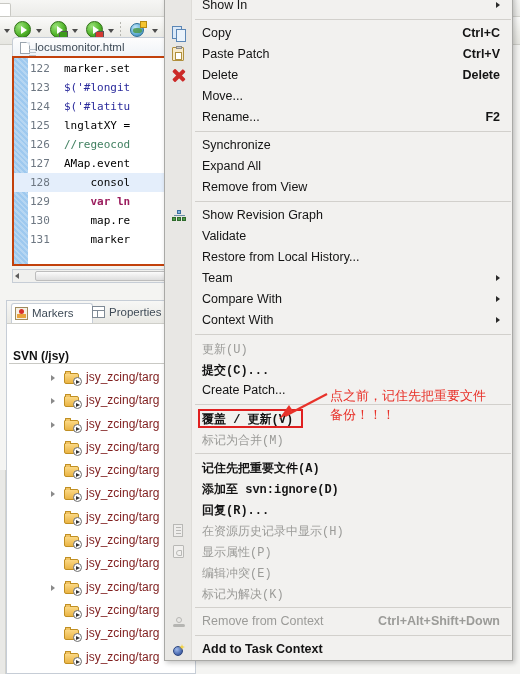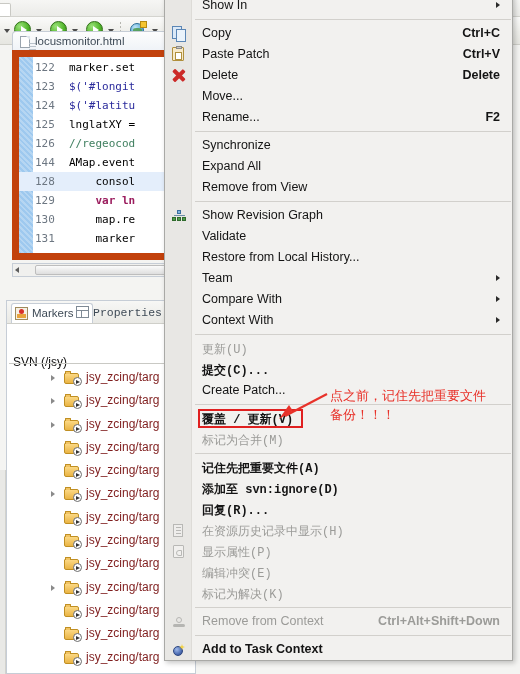--- a/index.html
+++ b/index.html
@@ -44,33 +44,33 @@
   .ico-globe{width:18px;height:17px;position:relative;}
   .ico-globe .gl{position:absolute;left:1px;top:2px;width:14px;height:14px;border-radius:50%;
       background:radial-gradient(circle at 35% 28%,#bfe4f6 0%,#6fb6dd 50%,#2f7fae 100%);
       border:1px solid #2a6d96;box-sizing:border-box;}
   .ico-globe .gl:before{content:"";position:absolute;left:2px;top:4px;width:9px;height:5px;
       background:#4f9b4a;border-radius:40%;opacity:.85;}
   .ico-globe .spark{position:absolute;right:0;top:0;width:7px;height:7px;
       background:#f4c430;border:1px solid #b58a10;box-sizing:border-box;}
 
   
-  .editor-wrap{position:absolute;left:6px;top:31px;width:190px;height:261px;}
+  .editor-wrap{position:absolute;left:6px;top:37px;width:190px;height:261px;}
   .etab{position:absolute;left:6px;top:0;width:154px;height:20px;
       background:linear-gradient(to bottom,#fdfdfd 0%,#eef2f7 100%);
       border:1px solid #c6cdd6;border-bottom:none;border-radius:4px 4px 0 0;}
   .etab .ficon{position:absolute;left:7px;top:4px;width:10px;height:12px;background:#ffffff;
       border:1px solid #9aa4ae;box-sizing:border-box;}
   .etab .ficon:after{content:"";position:absolute;right:-1px;top:-1px;
       border-top:4px solid #dfe5ec;border-left:4px solid transparent;}
   .etab .fold{position:absolute;left:8px;top:6px;width:7px;height:1px;background:#b9c2cb;box-shadow:0 3px 0 #b9c2cb,0 6px 0 #b9c2cb;}
   .etab .tlabel{position:absolute;left:22px;top:3px;font-size:11.5px;color:#3f4b57;white-space:nowrap;}
 
   .code{position:absolute;left:6px;top:19px;width:182px;height:210px;background:#ffffff;
-      border:7px solid #c2410c;box-sizing:border-box;overflow:hidden;padding-left:28px;}
+      border:2px solid #c2410c;box-sizing:border-box;overflow:hidden;padding-left:28px;}
   .gutter-marker{position:absolute;left:0;top:0;width:14px;height:100%;
       background:repeating-linear-gradient(45deg,#9ec9ef 0 2px,#b6d6f2 2px 4px);}
   .codelines{position:absolute;left:0;top:1px;width:100%;
       font-family:"DejaVu Sans Mono","Liberation Mono",monospace;font-size:11px;line-height:19px;}
   .cl{position:relative;height:19px;white-space:pre;}
   .cl.hl{background:#e4eefb;}
   .ln{position:absolute;left:16px;color:#6d7782;}
   .ct{position:absolute;left:50px;color:#000000;}
   .k-str{color:#2a2a9c;}
   .k-com{color:#3f7f5f;}
@@ -93,21 +93,21 @@
   .bv-tab .tl{position:absolute;left:20px;top:3px;white-space:nowrap;}
   .ico-marker{position:absolute;left:3px;top:3px;width:13px;height:13px;background:#f6f1e4;
       border:1px solid #a08b5d;box-sizing:border-box;}
   .ico-marker:before{content:"";position:absolute;left:3px;top:1px;width:5px;height:5px;border-radius:50%;background:#d8302a;}
   .ico-marker:after{content:"";position:absolute;left:1px;bottom:1px;width:9px;height:4px;background:#e8a33d;}
   .ico-props{position:absolute;left:3px;top:3px;width:13px;height:12px;background:#ffffff;
       border:1px solid #7f8a95;box-sizing:border-box;}
   .ico-props:before{content:"";position:absolute;left:0;top:3px;width:100%;height:1px;background:#7f8a95;}
   .ico-props:after{content:"";position:absolute;left:4px;top:3px;width:1px;height:7px;background:#7f8a95;}
 
-  .svn-title{position:absolute;left:6px;top:54px;font-size:12px;color:#111;}
+  .svn-title{position:absolute;left:6px;top:48px;font-size:12px;color:#111;font-weight:bold;}
   .svn-rule{position:absolute;left:2px;top:62px;width:184px;height:1px;background:#c9c9c4;}
 
   .tree{position:absolute;left:0;top:66px;width:100%;}
   .trow{position:relative;height:23.3px;}
   .texp{position:absolute;left:44px;top:8px;width:0;height:0;
       border-left:4px solid #8a8a8a;border-top:3.5px solid transparent;border-bottom:3.5px solid transparent;}
   .tico{position:absolute;left:57px;top:4px;width:17px;height:14px;}
   .tico .fl{position:absolute;left:0;top:2px;width:15px;height:11px;
       background:linear-gradient(to bottom,#fbd884,#eab444);border:1px solid #c08f22;box-sizing:border-box;border-radius:1px 2px 2px 2px;}
   .tico .fl:before{content:"";position:absolute;left:0;top:-3px;width:6px;height:3px;
@@ -234,41 +234,41 @@
       </div>
 
       <div class="code">
         <div class="gutter-marker"></div>
         <div class="codelines">
           <div class="cl"><span class="ln">122</span><span class="ct">marker.set</span></div>
           <div class="cl"><span class="ln">123</span><span class="ct k-str">$('#longit</span></div>
           <div class="cl"><span class="ln">124</span><span class="ct k-str">$('#latitu</span></div>
           <div class="cl"><span class="ln">125</span><span class="ct">lnglatXY =</span></div>
           <div class="cl"><span class="ln">126</span><span class="ct k-com">//regeocod</span></div>
-          <div class="cl"><span class="ln">144</span><span class="ct">AMap.event</span></div>
+          <div class="cl"><span class="ln">127</span><span class="ct">AMap.event</span></div>
           <div class="cl hl"><span class="ln">128</span><span class="ct">    consol</span></div>
           <div class="cl"><span class="ln">129</span><span class="ct k-kw">    var ln</span></div>
           <div class="cl"><span class="ln">130</span><span class="ct">    map.re</span></div>
           <div class="cl"><span class="ln">131</span><span class="ct">    marker</span></div>
         </div>
       </div>
 
       <div class="hscroll">
         <div class="lbtn"></div>
         <div class="thumb"></div>
       </div>
     </div>
 
     <div class="bottomview">
       <div class="bv-tabs">
         <div class="bv-tab active" style="left:4px;width:72px;">
           <div class="ico-marker"></div>
           <div class="tl">Markers</div>
         </div>
-        <div class="bv-tab" style="left:66px;width:90px;font-family:Liberation Mono, monospace;">
+        <div class="bv-tab" style="left:82px;width:90px;">
           <div class="ico-props"></div>
           <div class="tl">Properties</div>
         </div>
       </div>
 
       <div class="svn-title">SVN (/jsy)</div>
       <div class="svn-rule"></div>
 
       <div class="tree">
         <div class="trow">

